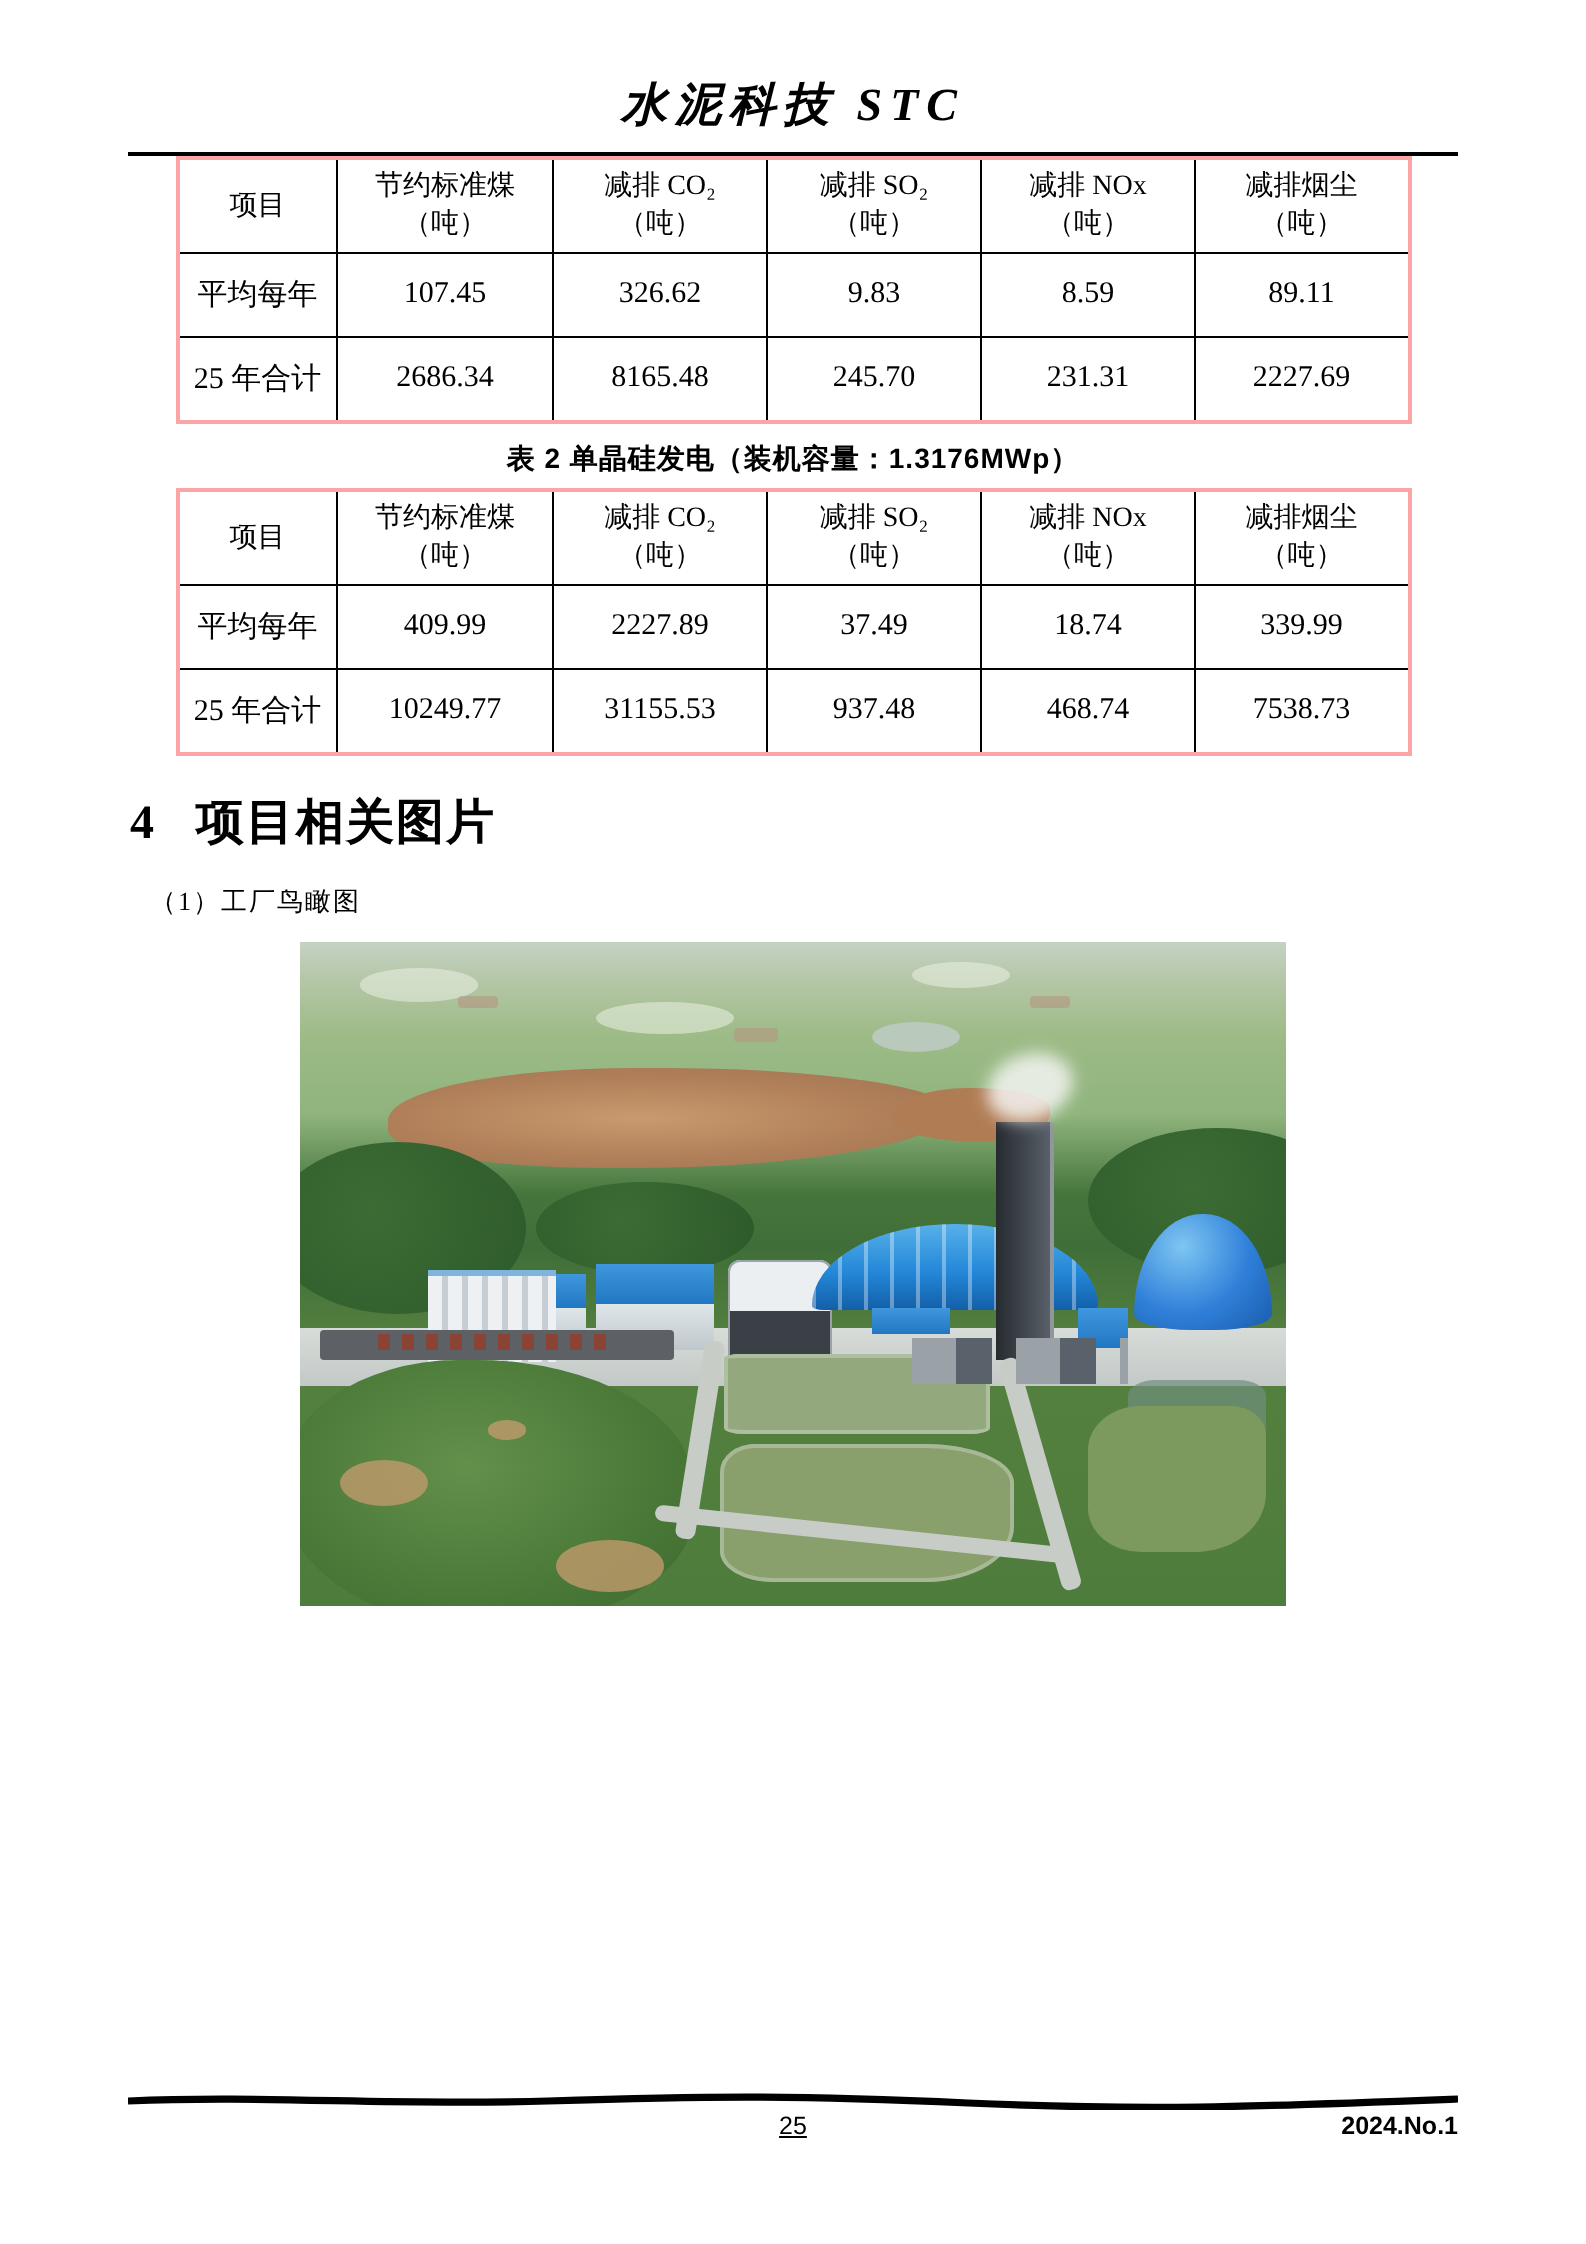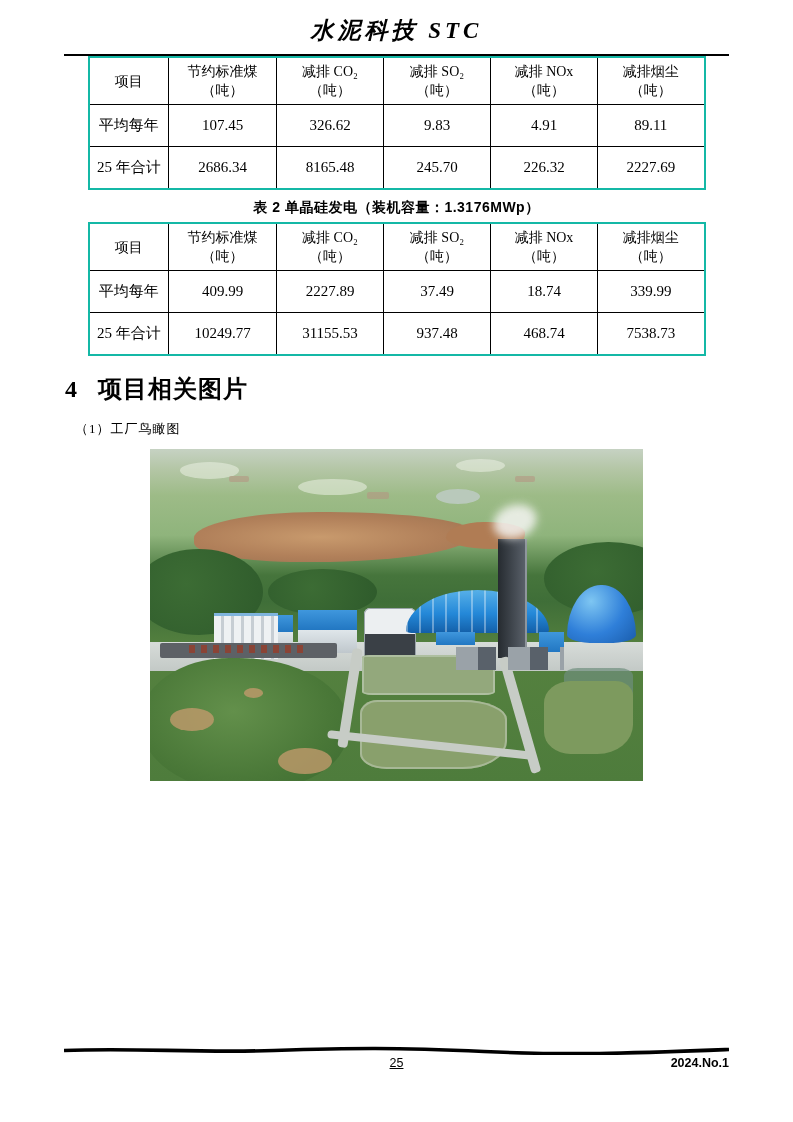--- a/index.html
+++ b/index.html
@@ -1,20 +1,20 @@
 <!DOCTYPE html>
 <html style="--c-haze: #c6d2c3; --c-fields: #9dbb87; --c-forest: #46753c; --c-quarry: #b1805a; --c-blue: #2488d8; --c-dome: #2f7fd9; --c-tower: #3c4249; --c-pond: #93a87c; --c-road: #c7ccc6; --c-fg: #55813f;"><head>
 <meta charset="utf-8">
 <style>
   html,body{margin:0;padding:0;background:#e9e9e9;}
   .page{
     position:relative;width:793px;height:1122px;margin:0 auto;background:#ffffff;
     font-family:"Liberation Serif","DejaVu Serif",serif;color:#000;overflow:hidden;
   }
-  .content{padding:16px 64px 0 64px;}
+  .content{padding:38px 64px 0 64px;}
 
   
   .doc-header{border-bottom:2px solid #000;padding-bottom:8px;}
   .doc-title{
     text-align:center;font-size:23px;font-weight:bold;font-style:italic;
     letter-spacing:4px;line-height:30px;
   }
 
   
   .body-par{
@@ -22,21 +22,21 @@
     text-align:justify;text-indent:2em;letter-spacing:0.2px;
   }
 
   
   .tbl-caption{
     text-align:center;font-family:"Liberation Sans","DejaVu Sans",sans-serif;
     font-size:14px;font-weight:600;margin:9px 0 5px 0;letter-spacing:0.5px;
   }
   table.doc-table{
     margin:0 auto;border-collapse:collapse;table-layout:fixed;width:616px;
-    border:2px solid #14b8a6;
+    border:2px solid #fca5a5;
   }
   table.doc-table th,table.doc-table td{
     border:1px solid #000;text-align:center;vertical-align:middle;
     font-weight:normal;padding:0 2px;font-size:14.5px;
   }
   table.doc-table thead th{height:46px;font-size:14px;line-height:19px;}
   table.doc-table tbody th,table.doc-table tbody td{height:41px;font-size:15px;}
 
   
   .sec-heading{
@@ -164,29 +164,29 @@
                 <div>（吨）</div>
               </th>
             </tr>
           </thead>
           <tbody>
             <tr>
               <th>平均每年</th>
               <td>107.45</td>
               <td>326.62</td>
               <td>9.83</td>
-              <td>4.91</td>
+              <td>8.59</td>
               <td>89.11</td>
             </tr>
             <tr>
               <th>25 年合计</th>
               <td>2686.34</td>
               <td>8165.48</td>
               <td>245.70</td>
-              <td>226.32</td>
+              <td>231.31</td>
               <td>2227.69</td>
             </tr>
           </tbody>
         </table>
     </div>
 
     <div>
       <div class="tbl-caption">表 2 单晶硅发电（装机容量：1.3176MWp）</div>
       <table class="doc-table">
           <colgroup>

